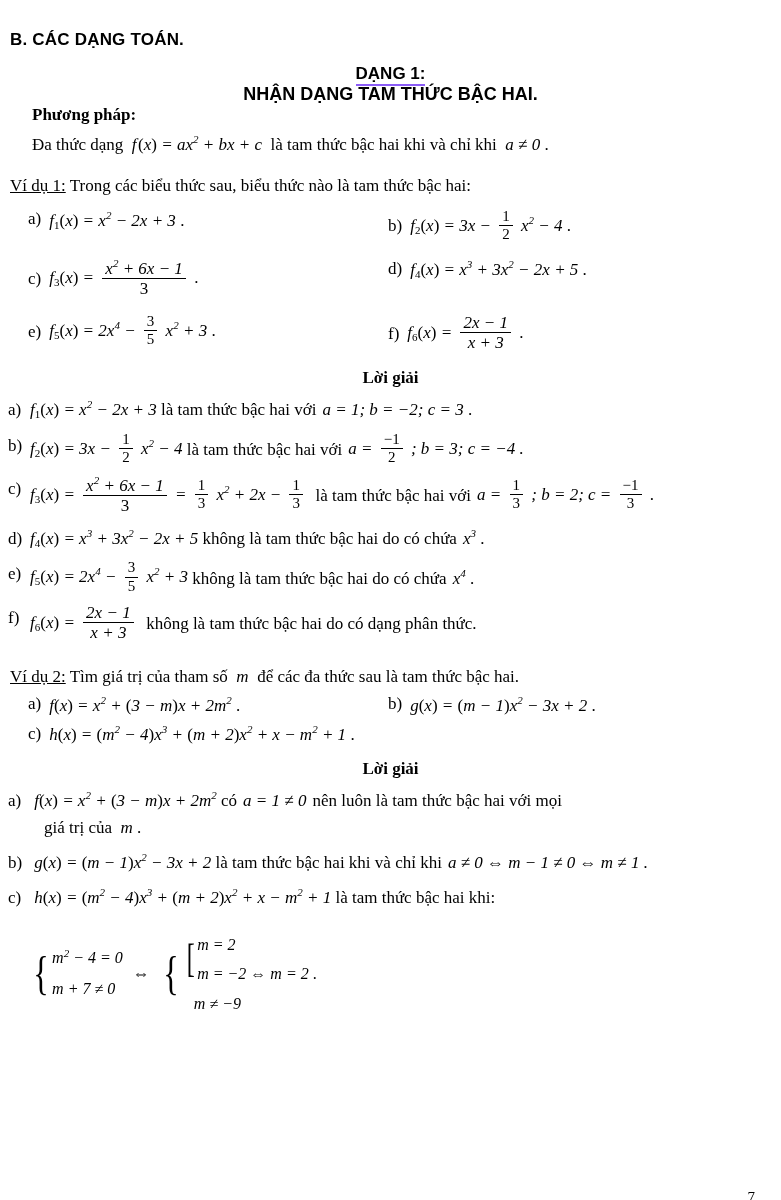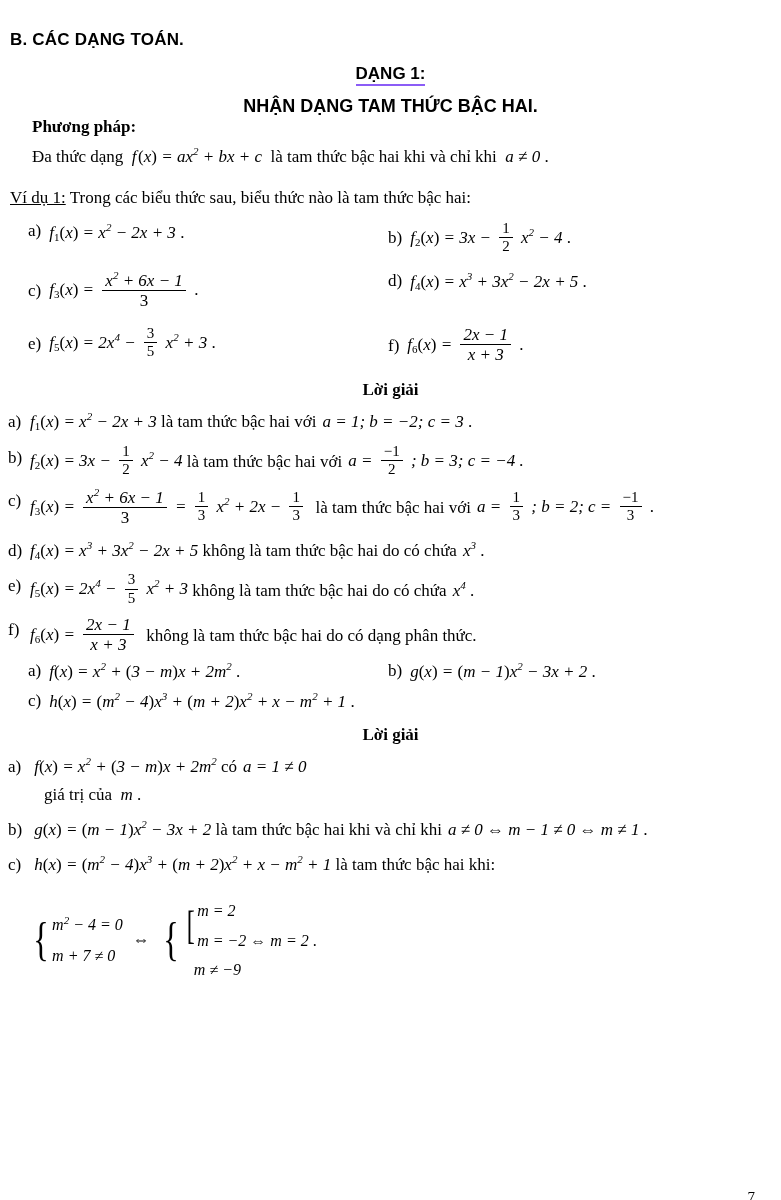--- a/index.html
+++ b/index.html
@@ -38,21 +38,20 @@
   }
   .dang-title span {
     border-bottom: 2px solid #8b5cf6;
     padding-bottom: 1px;
   }
   .dang-sub {
     text-align: center;
     font-family: "Liberation Sans", sans-serif;
     font-weight: bold;
     font-size: 18px;
-    margin-top: 12px;
   }
   .pp {
     font-family: "Liberation Serif", serif;
     font-weight: bold;
     font-size: 17px;
     margin: 0 0 0 32px;
   }
   .para {
     font-size: 17px;
     margin: 6px 12px 0 32px;
@@ -348,20 +347,24 @@
       <span class="m">f<sub>6</sub><span class="mr">(</span>x<span class="mr">)</span> =
         <span class="frac big">
             <span class="num">2x − 1</span>
             <span class="den">x + 3</span>
           </span>
         &nbsp;</span>
       <span>không là tam thức bậc hai do có dạng phân thức.</span>
     </div>
   </div>
 
+  <div class="vd" style="margin-top:20px;">
+    <span class="lbl">Ví dụ 2:</span>
+    <span>Tìm giá trị của tham số <span class="m">&nbsp;m&nbsp;</span> để các đa thức sau là tam thức bậc hai.</span>
+  </div>
 
   <div class="grid2" style="margin-top:4px;">
     <div class="row" style="margin-bottom:8px;">
       <div class="c">
         <span class="itemlabel">a)</span>
         <span class="m">f<span class="mr">(</span>x<span class="mr">)</span> = x<sup>2</sup> + <span class="mr">(</span>3 − m<span class="mr">)</span>x + 2m<sup>2</sup> <span class="mr">.</span></span>
       </div>
       <div class="c">
         <span class="itemlabel">b)</span>
         <span class="m">g<span class="mr">(</span>x<span class="mr">)</span> = <span class="mr">(</span>m − 1<span class="mr">)</span>x<sup>2</sup> − 3x + 2 <span class="mr">.</span></span>
@@ -376,20 +379,21 @@
   </div>
 
   <div class="loigiai">Lời giải</div>
 
   <div class="sol">
     <div class="tag">a)</div>
     <div class="body">
       <span class="m">&nbsp;f<span class="mr">(</span>x<span class="mr">)</span> = x<sup>2</sup> + <span class="mr">(</span>3 − m<span class="mr">)</span>x + 2m<sup>2</sup>&nbsp;</span>
       <span>có</span>
       <span class="m ml6">a = 1 ≠ 0</span>
+      <span class="ml6">nên luôn là tam thức bậc hai với mọi</span>
       <div style="width:100%; margin-left:14px;">
         <span>giá trị của</span>
         <span class="m">&nbsp;m&nbsp;</span><span>.</span>
       </div>
     </div>
   </div>
 
   <div class="sol">
     <div class="tag">b)</div>
     <div class="body">

